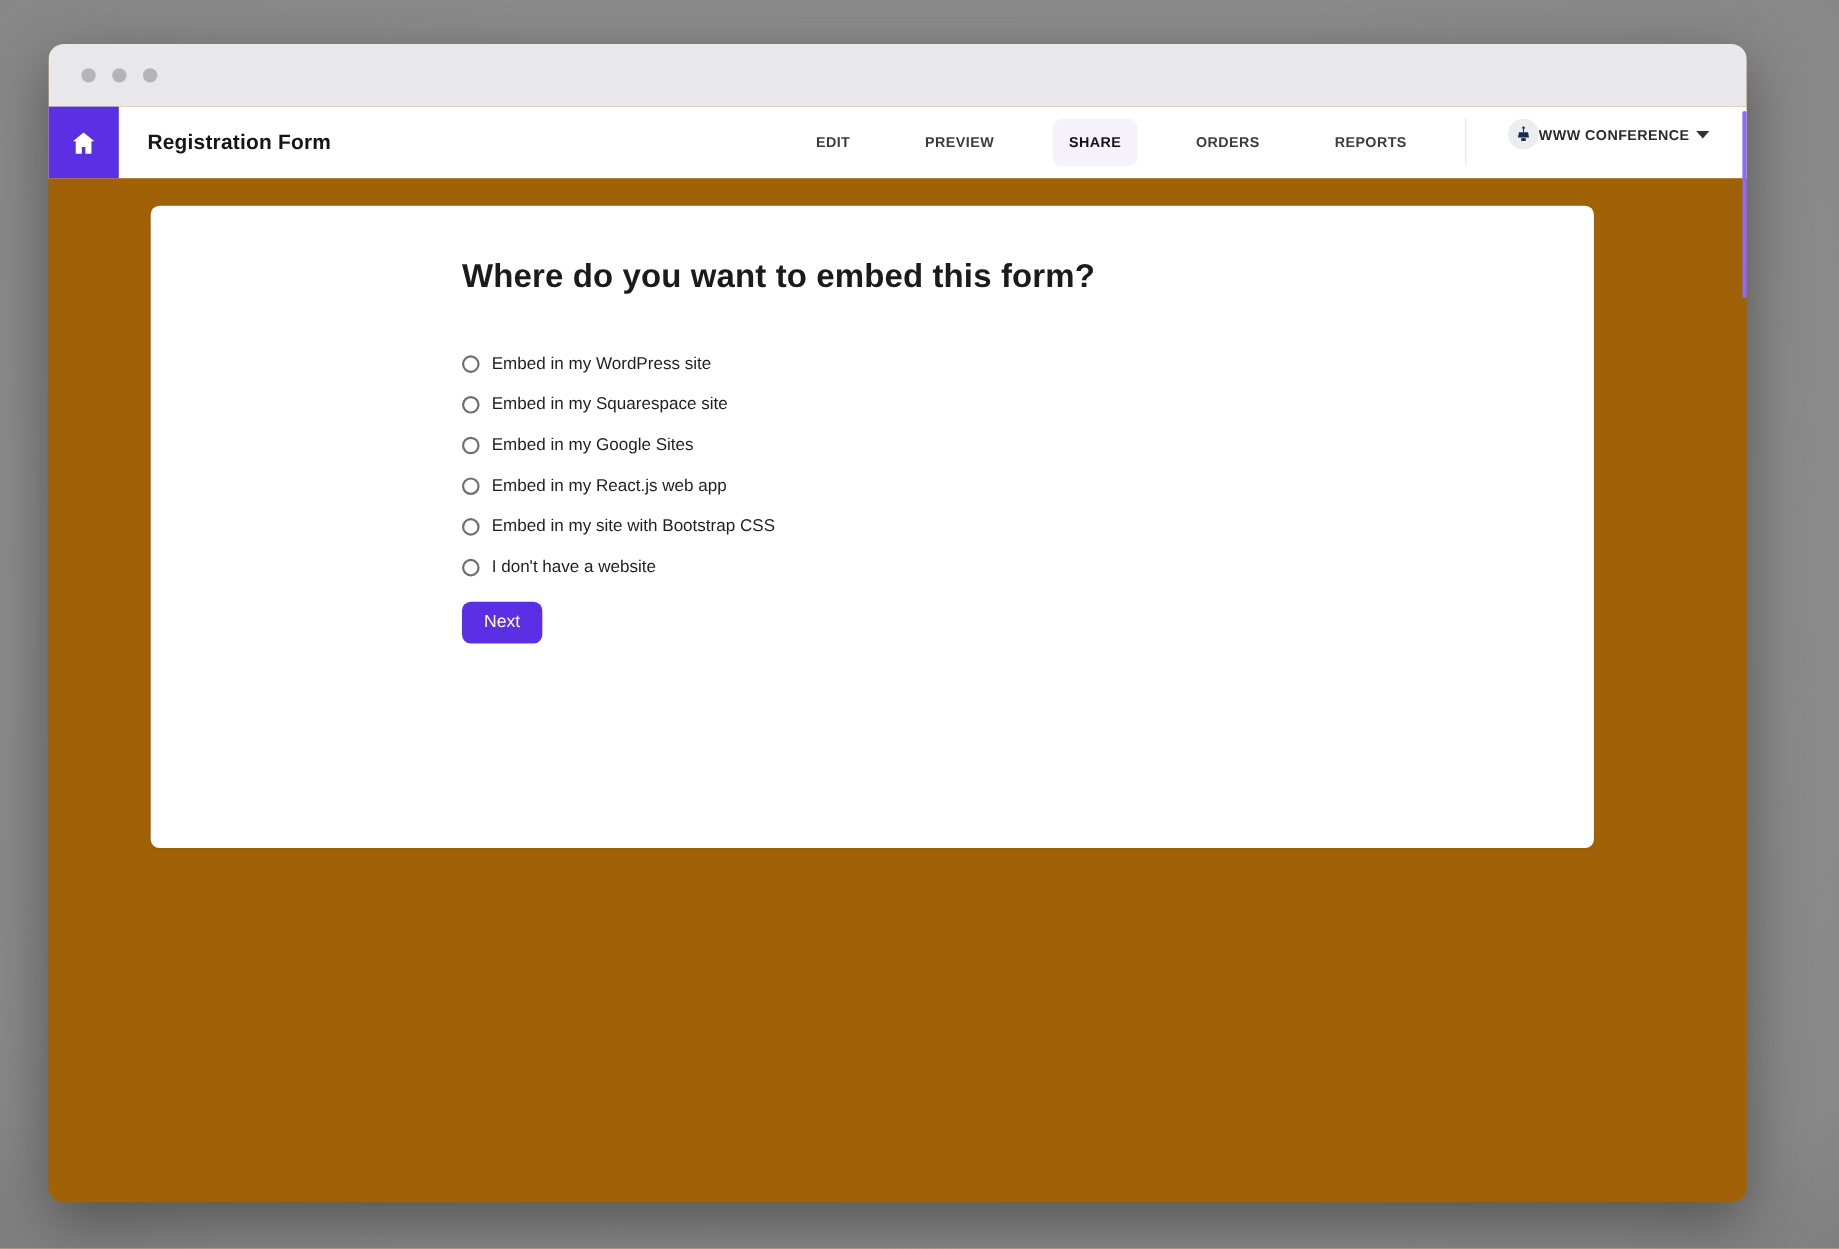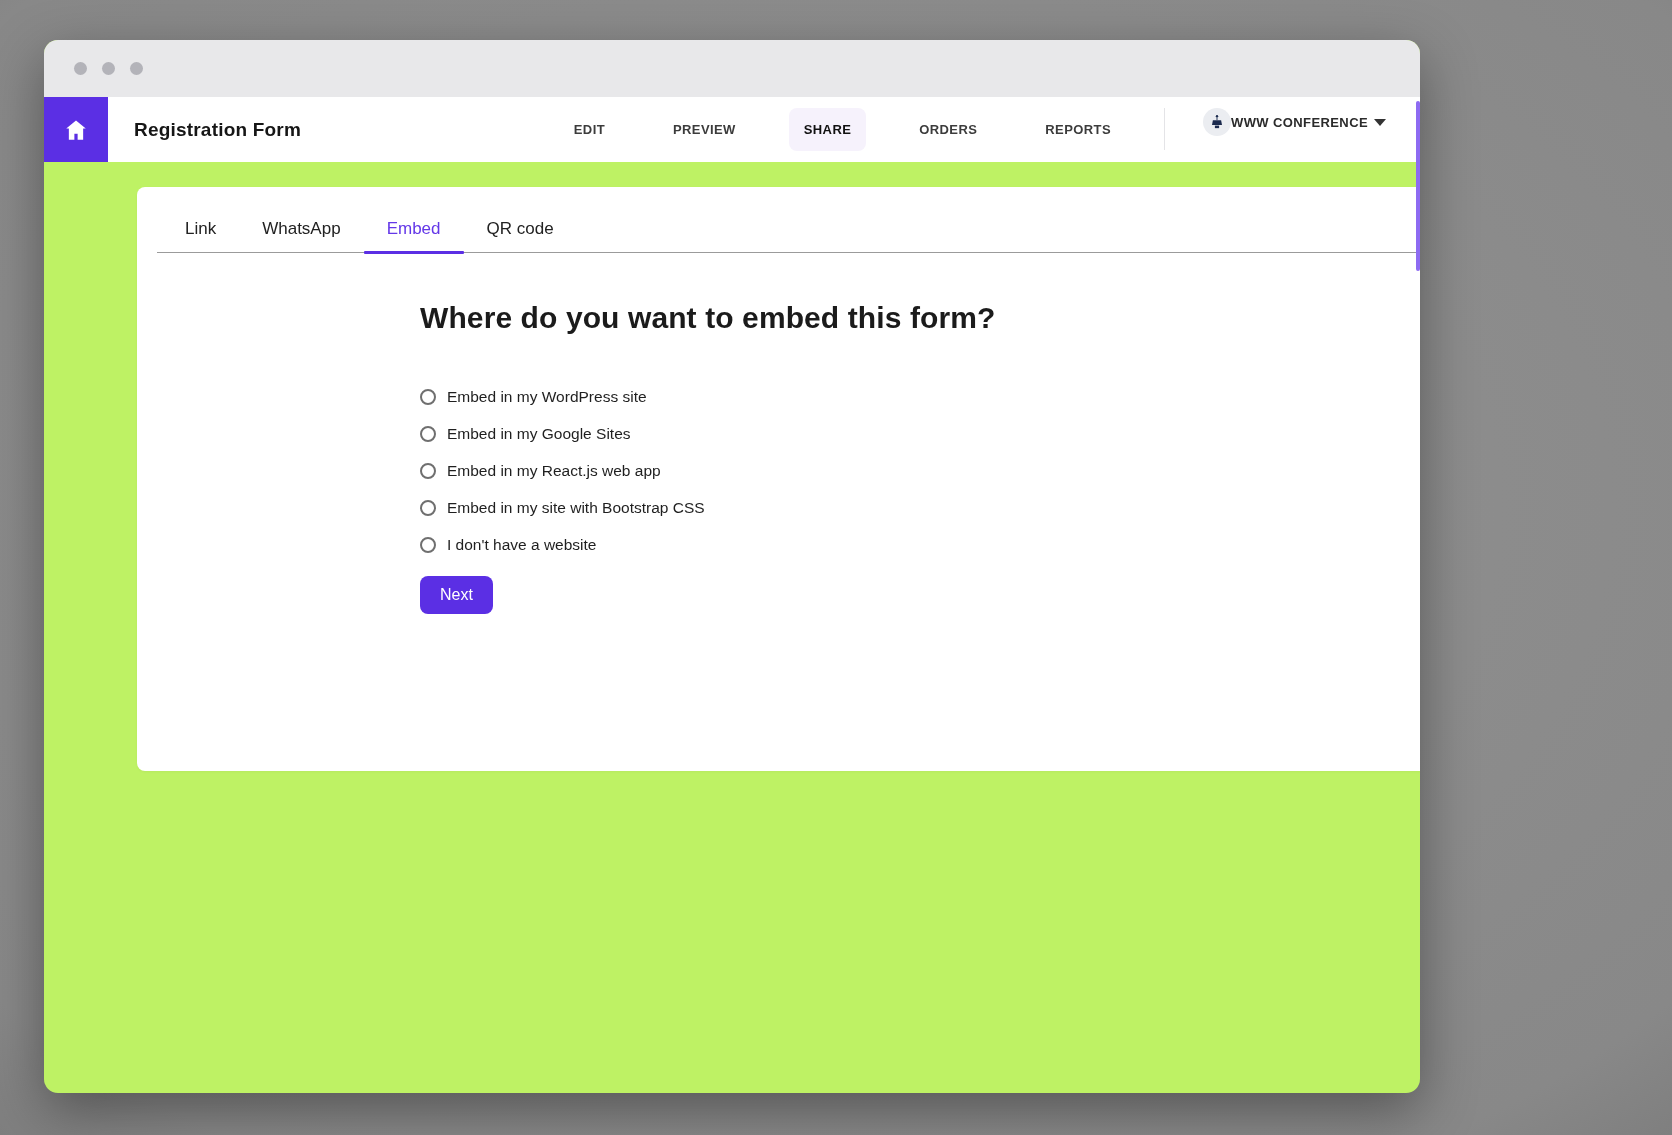--- a/index.html
+++ b/index.html
@@ -3,22 +3,22 @@
 <meta charset="utf-8">
 <style>
   * { margin:0; padding:0; box-sizing:border-box; }
   html,body { width:1672px; height:1135px; overflow:hidden; }
   body {
     font-family:"Liberation Sans","DejaVu Sans",sans-serif;
     background:radial-gradient(ellipse 120% 120% at 50% 45%, #929292 0%, #888888 55%, #616161 85%, #4d4d4d 100%);
     position:relative;
   }
   .window {
-    position:absolute; left:44px; top:40px; width:1376px; height:1053px;
-    border-radius:14px; overflow:hidden; background:#bef264;
+    position:absolute; left:44px; top:40px; width:1544px; height:1053px;
+    border-radius:14px; overflow:hidden; background:#a16207;
     box-shadow:0 18px 55px rgba(0,0,0,0.38);
   }
   
   .titlebar { height:57px; background:#e8e8ea; display:flex; align-items:center; padding-left:30px; }
   .dot { width:13px; height:13px; border-radius:50%; background:#b3b3b9; margin-right:15px; }
   
   .appbar { height:65px; background:#ffffff; display:flex; align-items:center; }
   .home-btn {
     width:64px; height:65px; background:#5b2fe4; display:flex;
     align-items:center; justify-content:center; flex:0 0 auto; cursor:pointer;
@@ -123,34 +123,32 @@
             <rect x="9.2" y="16.8" width="5.6" height="3.4"></rect>
           </svg>
         </span>
         <span class="account-label">WWW CONFERENCE</span>
         <span class="caret-down"></span>
       </div>
     </div>
   </div>
 
   <div class="card">
-    <div class="tabs-bar">
-      <span class="tab">Link</span>
-      <span class="tab">WhatsApp</span>
-      <span class="tab active">Embed</span>
-      <span class="tab">QR code</span>
-    </div>
 
     <div class="card-content">
       <div class="panel-heading">Where do you want to embed this form?</div>
 
       <div class="options">
         <div class="option">
           <span class="radio"></span>
           <span class="option-label">Embed in my WordPress site</span>
+        </div>
+        <div class="option">
+          <span class="radio"></span>
+          <span class="option-label">Embed in my Squarespace site</span>
         </div>
         <div class="option">
           <span class="radio"></span>
           <span class="option-label">Embed in my Google Sites</span>
         </div>
         <div class="option">
           <span class="radio"></span>
           <span class="option-label">Embed in my React.js web app</span>
         </div>
         <div class="option">

